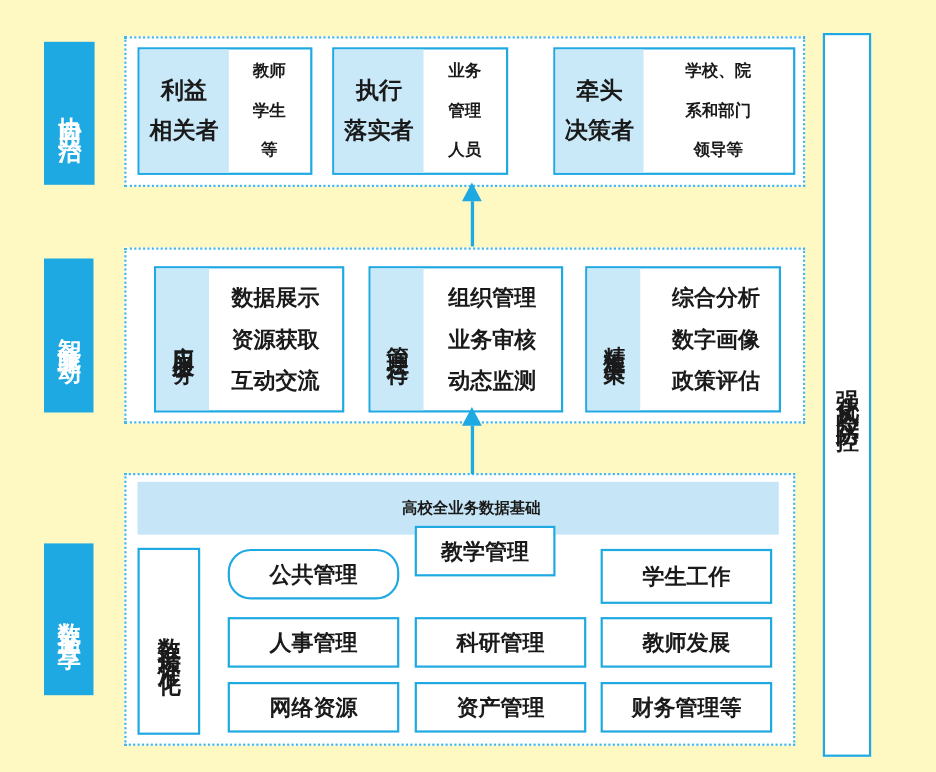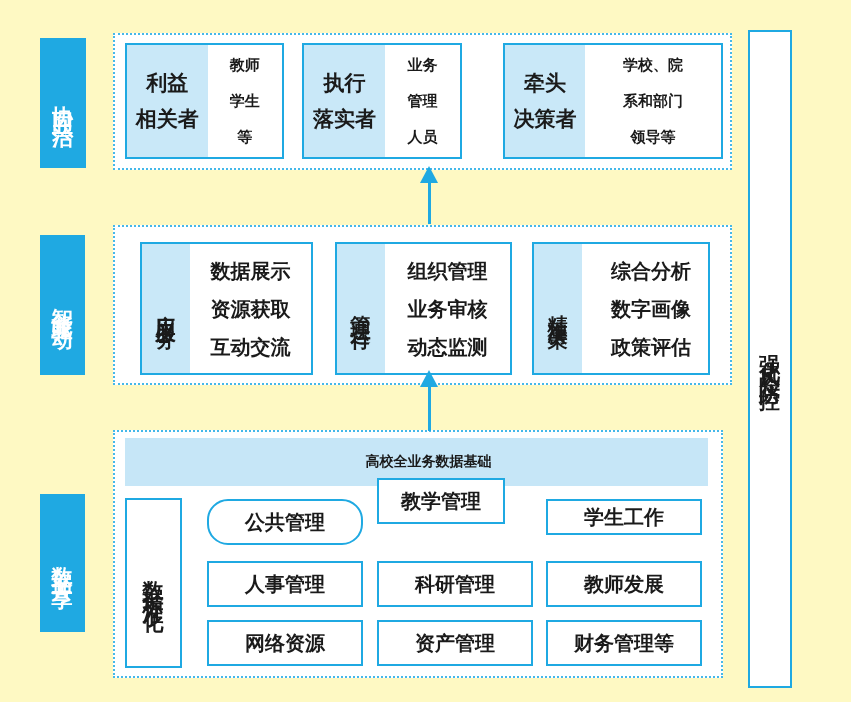--- a/index.html
+++ b/index.html
@@ -162,21 +162,21 @@
   <div class="std-box" style="left:125px;top:498px;width:57px;height:170px;">
     <span class="vtext">数据标准化</span>
   </div>
 
   <div class="cell" style="left:207px;top:499px;width:156px;height:46px;border-radius:21px;">
     <span>公共管理</span>
   </div>
   <div class="cell" style="left:377px;top:478px;width:128px;height:46px;">
     <span>教学管理</span>
   </div>
-  <div class="cell" style="left:546px;top:499px;width:156px;height:36px;">
+  <div class="cell" style="left:546px;top:499px;width:156px;height:50px;">
     <span>学生工作</span>
   </div>
 
   <div class="cell" style="left:207px;top:561px;width:156px;height:46px;">
     <span>人事管理</span>
   </div>
   <div class="cell" style="left:377px;top:561px;width:156px;height:46px;">
     <span>科研管理</span>
   </div>
   <div class="cell" style="left:546px;top:561px;width:156px;height:46px;">

